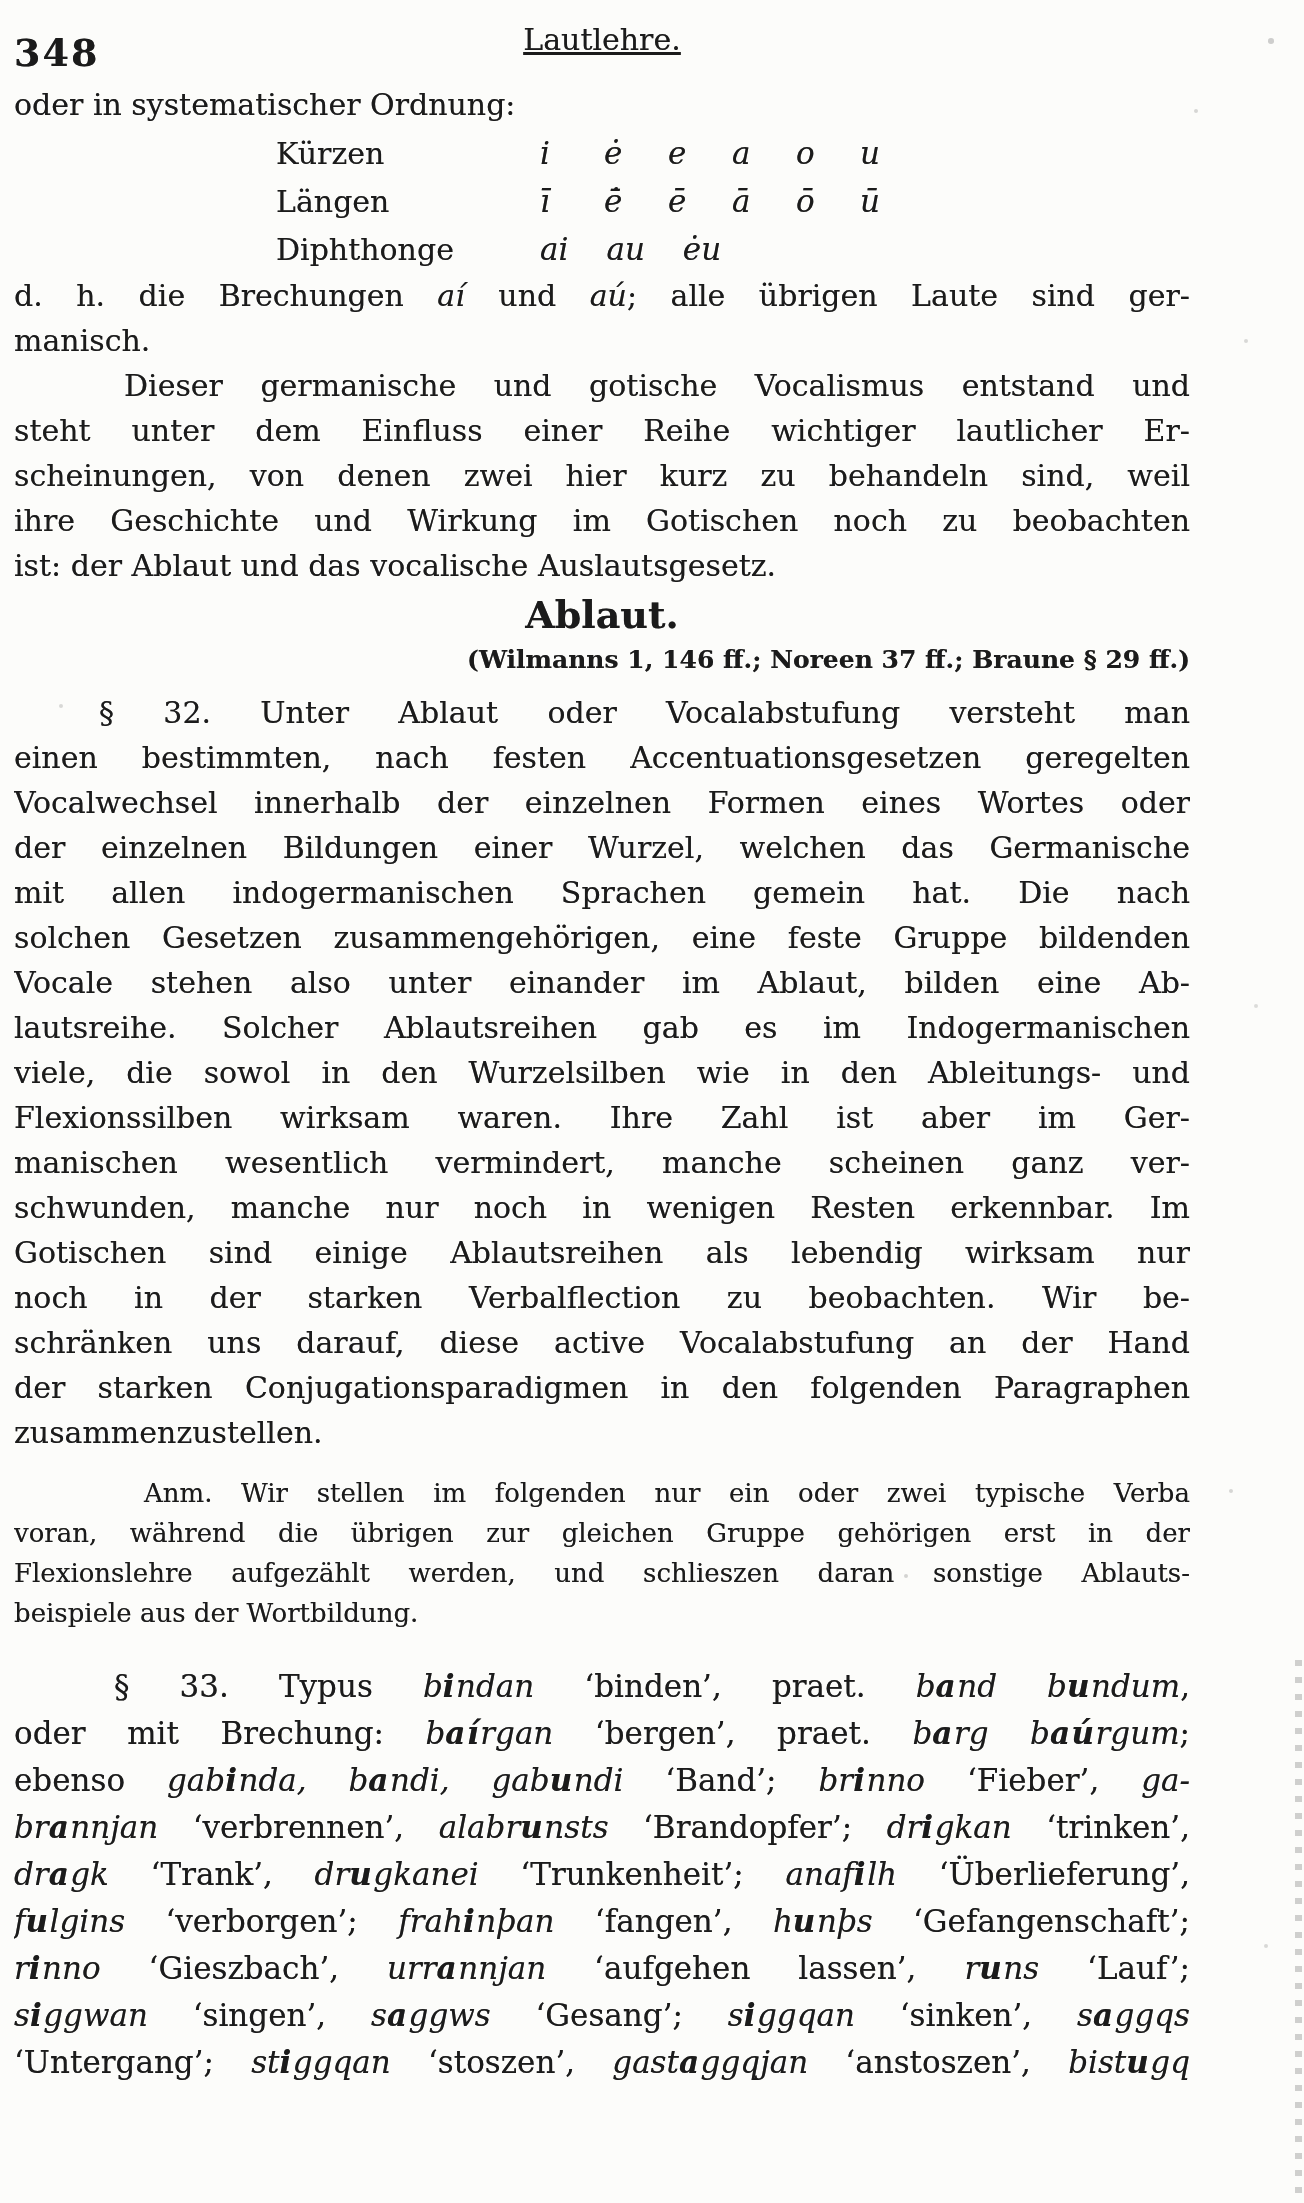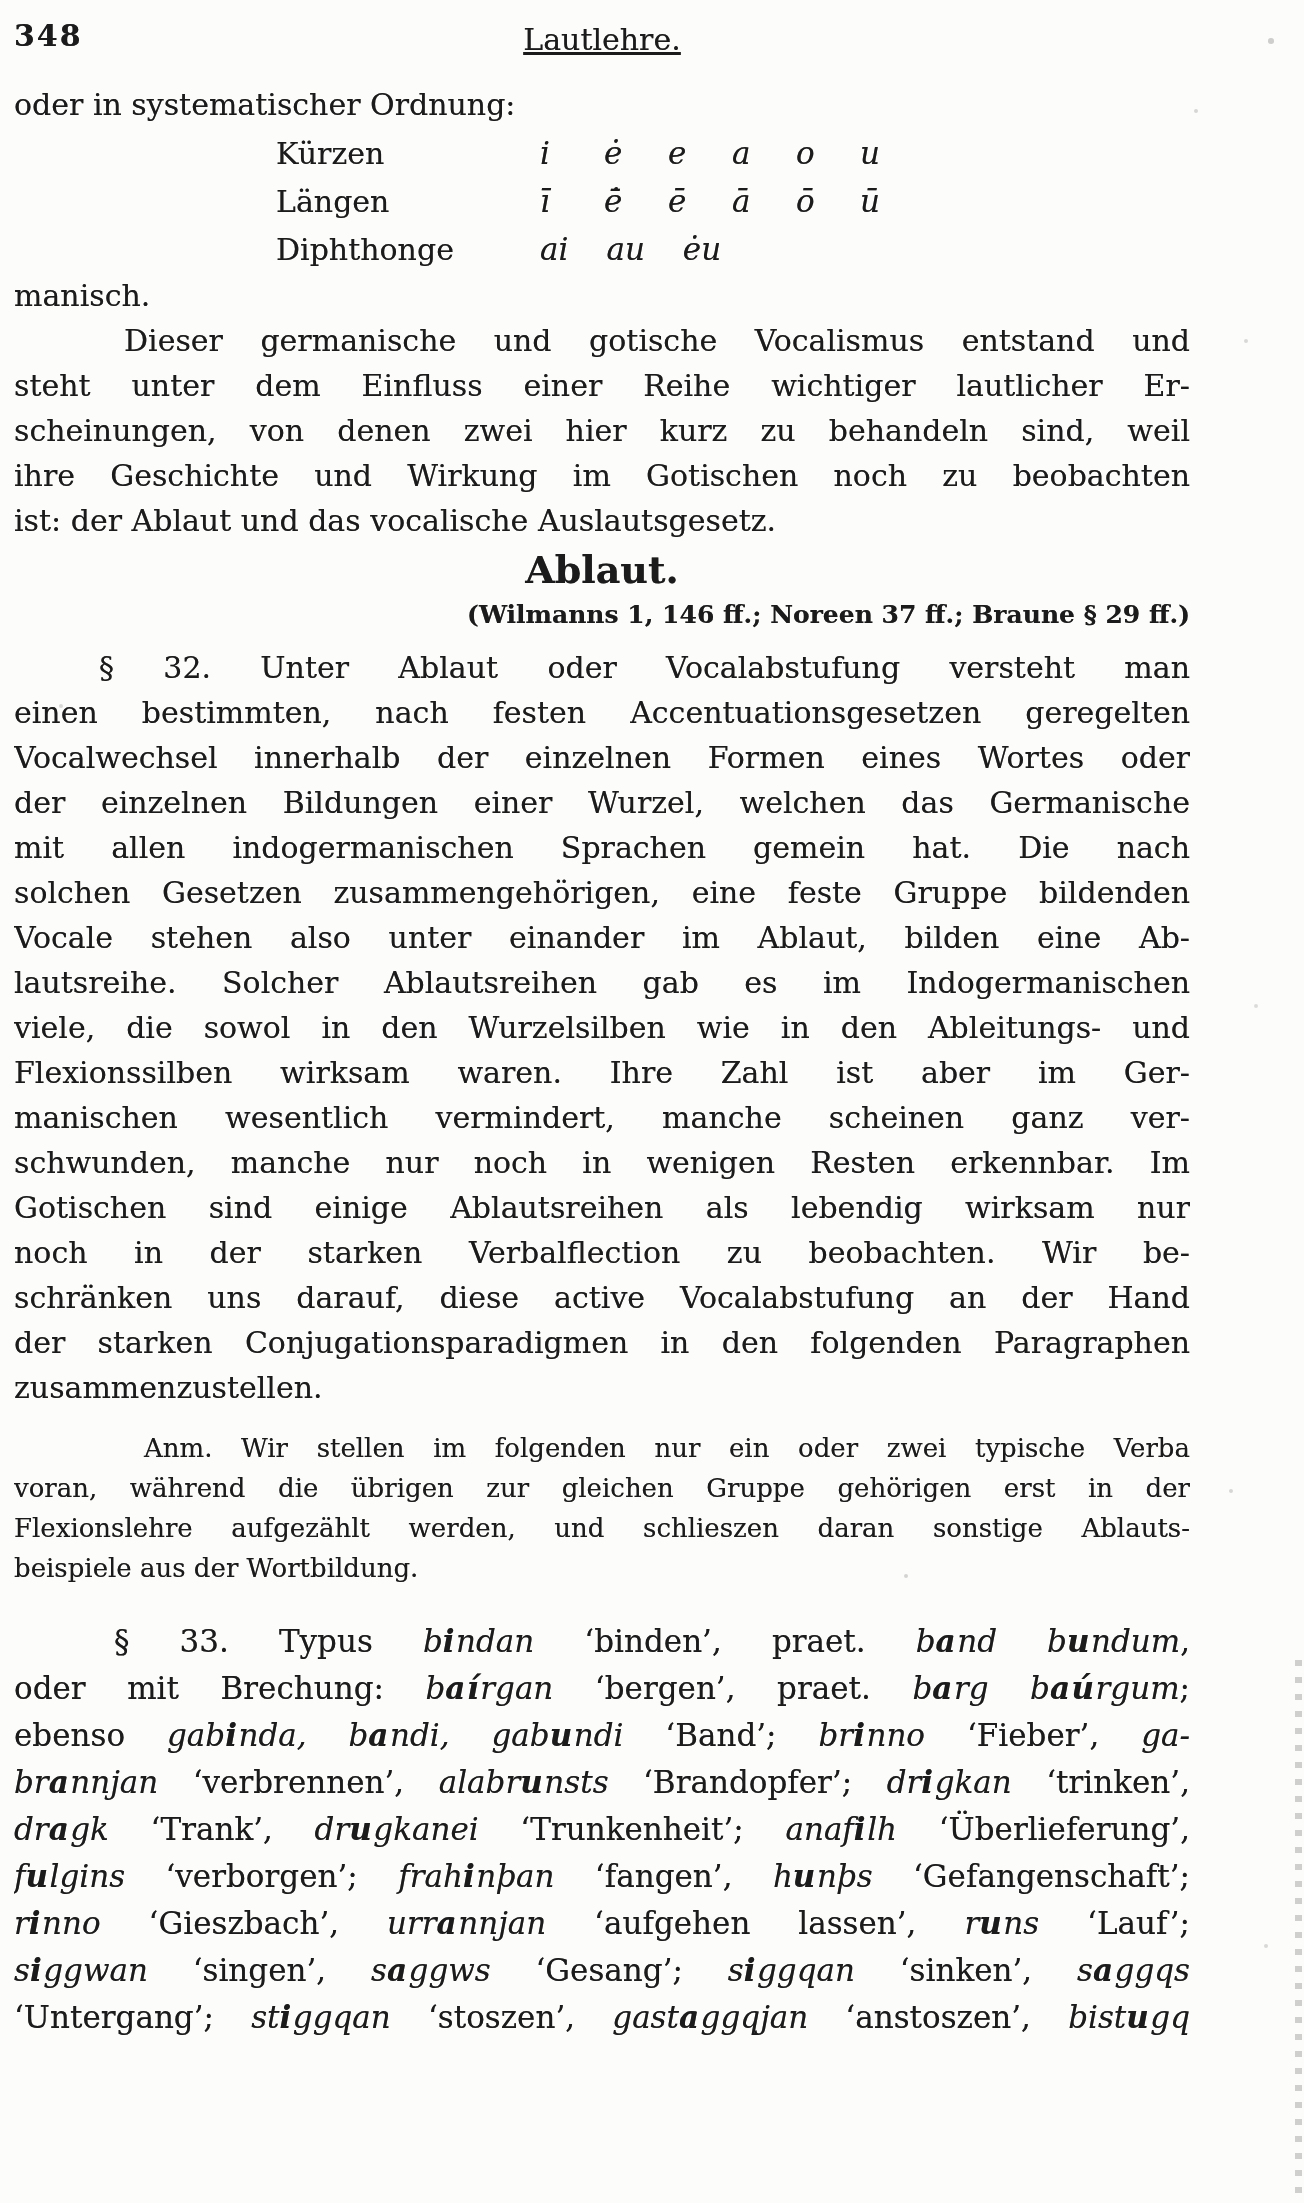--- a/index.html
+++ b/index.html
@@ -6,21 +6,21 @@
   .page {
     position:relative; width:1304px; height:2203px;
     background:#fcfcfa; color:#1b1b1b;
     font-family:"DejaVu Serif", serif;
     overflow:hidden;
     text-shadow:0 0 0.6px rgba(10,10,10,.55);
   }
   .flow { padding-left:14px; padding-right:114px; }
 
   .pagehead { position:relative; height:54px; padding-top:16px; }
-  .pagenum { position:absolute; left:14px; top:18px; font-size:30px; font-weight:bold; letter-spacing:2px; }
+  .pagenum { position:absolute; left:14px; top:30px; font-size:38px; font-weight:bold; letter-spacing:2px; }
   .runhead { text-align:center; font-size:30px; padding-top:6px;text-decoration:underline; }
 
   .line { overflow:hidden; white-space:normal; }
   .jl { text-align:justify; text-align-last:justify; }
   .ll { text-align:center; text-align-last:left; }
   .it { font-style:italic; }
   .bi { font-style:italic; font-weight:bold; letter-spacing:1.5px; }
 
   .body .line  { font-size:30px; height:45px; line-height:45px; }
   .small .line { font-size:26px; height:40px; line-height:40px; }
@@ -64,20 +64,21 @@
 
   <div class="intro flow ll">oder in systematischer Ordnung:</div>
 
   <div class="vtable flow">
       <div class="vrow"><span class="vlabel">Kürzen</span><span class="vletters"><span>i</span><span>ė</span><span>e</span><span>a</span><span>o</span><span>u</span></span></div>
       <div class="vrow"><span class="vlabel">Längen</span><span class="vletters"><span>ī</span><span>ė̄</span><span>ē</span><span>ā</span><span>ō</span><span>ū</span></span></div>
       <div class="vrow"><span class="vlabel">Diphthonge</span><span class="vletters"><span>ai</span><span>au</span><span>ėu</span></span></div>
     </div>
 
   <div id="blk-0" class="flow body">
+      <div class="line jl"><span>d. h. die Brechungen </span><span class="it">aí</span><span> und </span><span class="it">aú</span><span>; alle übrigen Laute sind ger-</span></div>
       <div class="line ll"><span>manisch.</span></div>
     </div>
   <div id="blk-1" class="flow body">
       <div class="line jl" style="text-indent: 110px;"><span>Dieser germanische und gotische Vocalismus entstand und</span></div>
       <div class="line jl"><span>steht unter dem Einfluss einer Reihe wichtiger lautlicher Er-</span></div>
       <div class="line jl"><span>scheinungen, von denen zwei hier kurz zu behandeln sind, weil</span></div>
       <div class="line jl"><span>ihre Geschichte und Wirkung im Gotischen noch zu beobachten</span></div>
       <div class="line ll"><span>ist: der Ablaut und das vocalische Auslautsgesetz.</span></div>
     </div>
 

